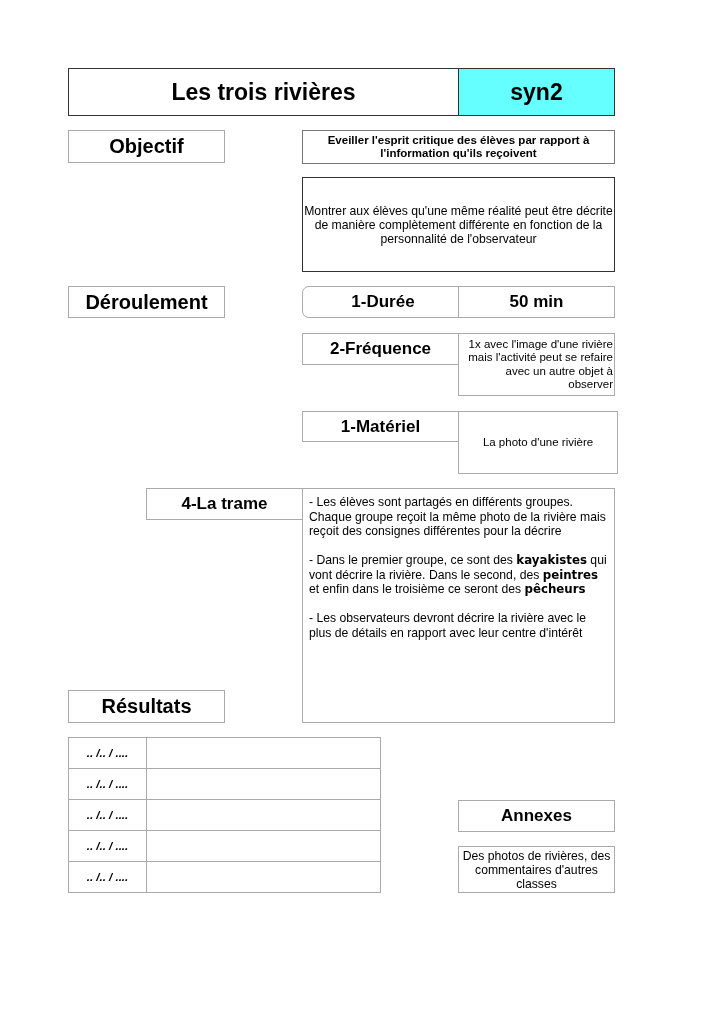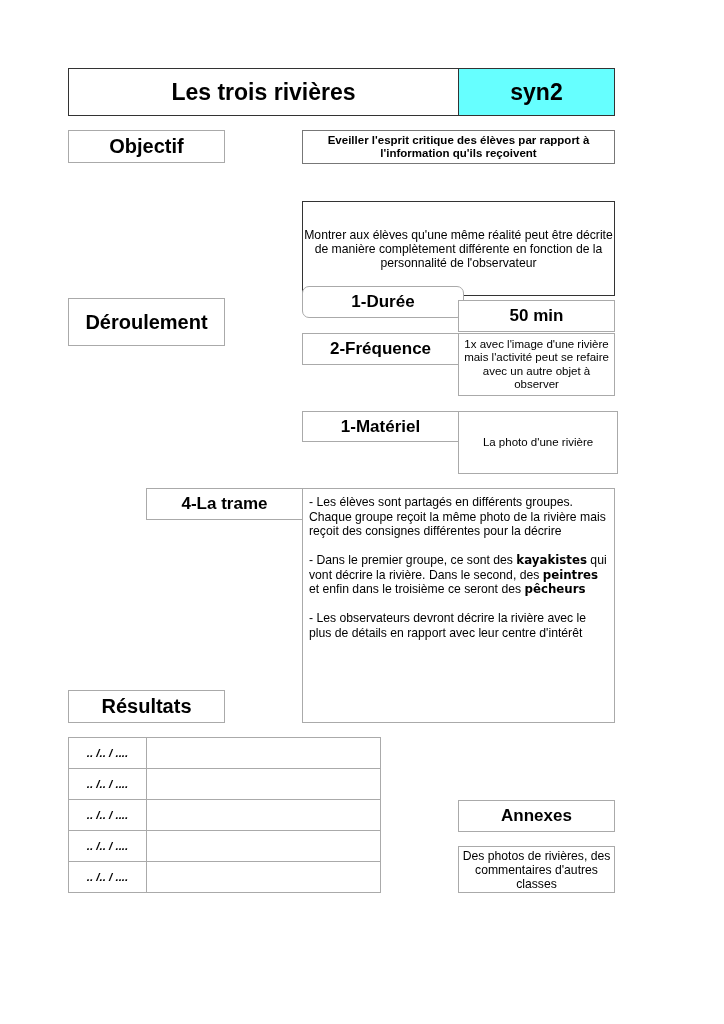--- a/index.html
+++ b/index.html
@@ -5,33 +5,33 @@
   html, body { margin: 0; padding: 0; background: #ffffff; }
   body { width: 724px; height: 1024px; position: relative; overflow: hidden;
          font-family: "Liberation Sans", sans-serif; color: #000; }
   .box { position: absolute; box-sizing: border-box; display: flex; align-items: center;
          justify-content: center; text-align: center; border: 1px solid #aaaaaa; background: #fff; }
   .dark { border: 1px solid #333333; }
   .mid { border: 1px solid #777777; }
   .h-xl { font-size: 23px; font-weight: bold; }
   .h-lg { font-size: 20px; font-weight: bold; }
   .h-md { font-size: 17px; font-weight: bold; }
-  .small { font-size: 11.5px; line-height: 13.5px; }
+  .small { font-size: 11.5px; line-height: 13.5px; text-align: right; }
   .small-b { font-size: 11.5px; line-height: 13px; font-weight: bold; }
 
   #title { left: 68px; top: 68px; width: 391px; height: 48px; }
   #code { left: 458px; top: 68px; width: 157px; height: 48px; background: #66ffff; }
 
   #objectif-label { left: 68px; top: 130px; width: 157px; height: 33px; }
   #objectif-main { left: 302px; top: 130px; width: 313px; height: 33px; padding: 16px 6px; }
-  #objectif-desc { left: 302px; top: 177px; width: 313px; height: 95px; font-size: 12.2px; line-height: 14px; padding: 0 1px; margin-top: 24px; }
+  #objectif-desc { left: 302px; top: 177px; width: 313px; height: 95px; font-size: 12.2px; line-height: 14px; padding: 0 1px; }
 
-  #deroulement-label { left: 68px; top: 286px; width: 157px; height: 48px; margin-top: 12px; }
+  #deroulement-label { left: 68px; top: 286px; width: 157px; height: 32px; }
   #duree-label { left: 302px; top: 286px; width: 162px; height: 32px; border-radius: 7px; }
-  #duree-value { left: 458px; top: 300px; width: 157px; height: 32px; }
+  #duree-value { left: 458px; top: 286px; width: 157px; height: 32px; }
 
   #freq-label { left: 302px; top: 333px; width: 157px; height: 32px; }
   #freq-value { left: 458px; top: 333px; width: 157px; height: 63px; padding: 0 1px; }
 
   #mat-label { left: 302px; top: 411px; width: 157px; height: 31px; }
   #mat-value { left: 458px; top: 411px; width: 160px; height: 63px; }
 
   #trame-label { left: 146px; top: 488px; width: 157px; height: 32px; }
   #trame-text { left: 302px; top: 488px; width: 313px; height: 235px; display: block;
                 text-align: left; padding: 6px 6px 0 6px; font-size: 12.2px; line-height: 14.5px; }

